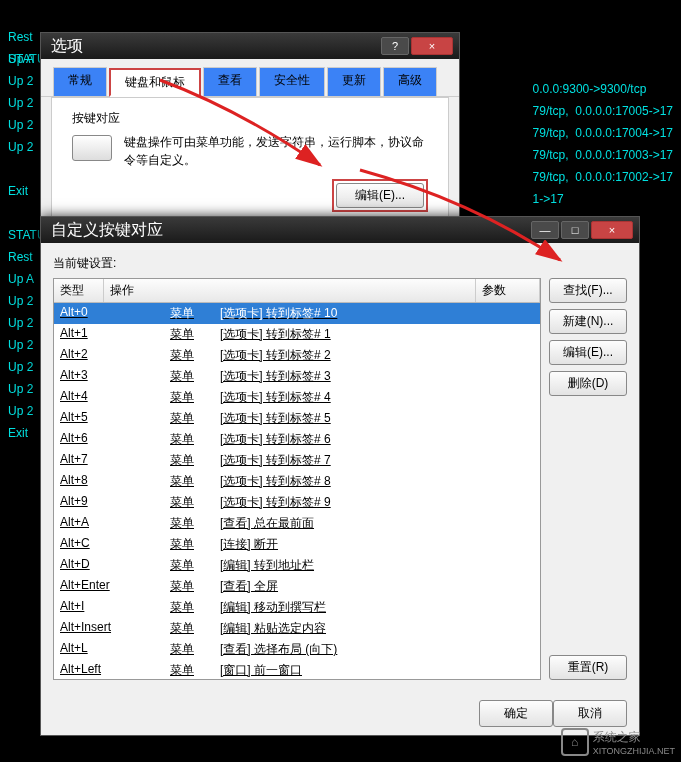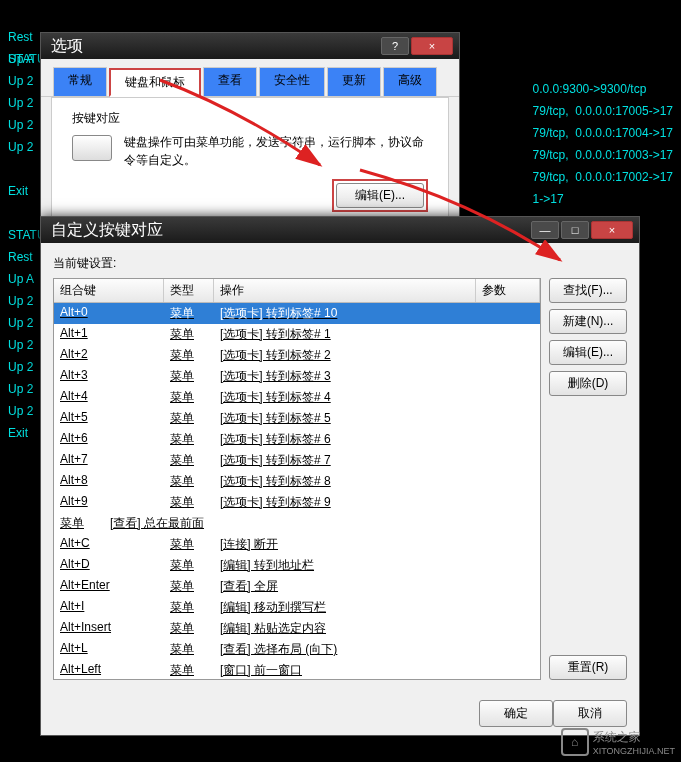--- a/index.html
+++ b/index.html
@@ -94,21 +94,20 @@
     <span class="title">自定义按键对应</span>
     <div class="btn">—</div>
     <div class="btn">□</div>
     <div class="btn close">×</div>
   </div>
   <div class="d2-body">
     <div class="cur-label">当前键设置:</div>
     <div class="mid">
       <div class="listwrap">
         <div class="listhdr">
-          <div class="c0">组合键</div>
           <div class="c1">类型</div>
           <div class="c2">操作</div>
           <div class="c3">参数</div>
         </div>
         <div class="rows" id="rows">
             <div class="row sel">
      <div class="c0">Alt+0</div>
               <div class="c1">菜单</div>
               <div class="c2">[选项卡] 转到标签# 10</div>
               <div class="c3"></div>
@@ -161,20 +160,21 @@
               <div class="c2">[选项卡] 转到标签# 8</div>
               <div class="c3"></div>
    </div>
             <div class="row">
      <div class="c0">Alt+9</div>
               <div class="c1">菜单</div>
               <div class="c2">[选项卡] 转到标签# 9</div>
               <div class="c3"></div>
    </div>
             <div class="row">
+     <div class="c0">Alt+A</div>
               <div class="c1">菜单</div>
               <div class="c2">[查看] 总在最前面</div>
               <div class="c3"></div>
    </div>
             <div class="row">
      <div class="c0">Alt+C</div>
               <div class="c1">菜单</div>
               <div class="c2">[连接] 断开</div>
               <div class="c3"></div>
    </div>

